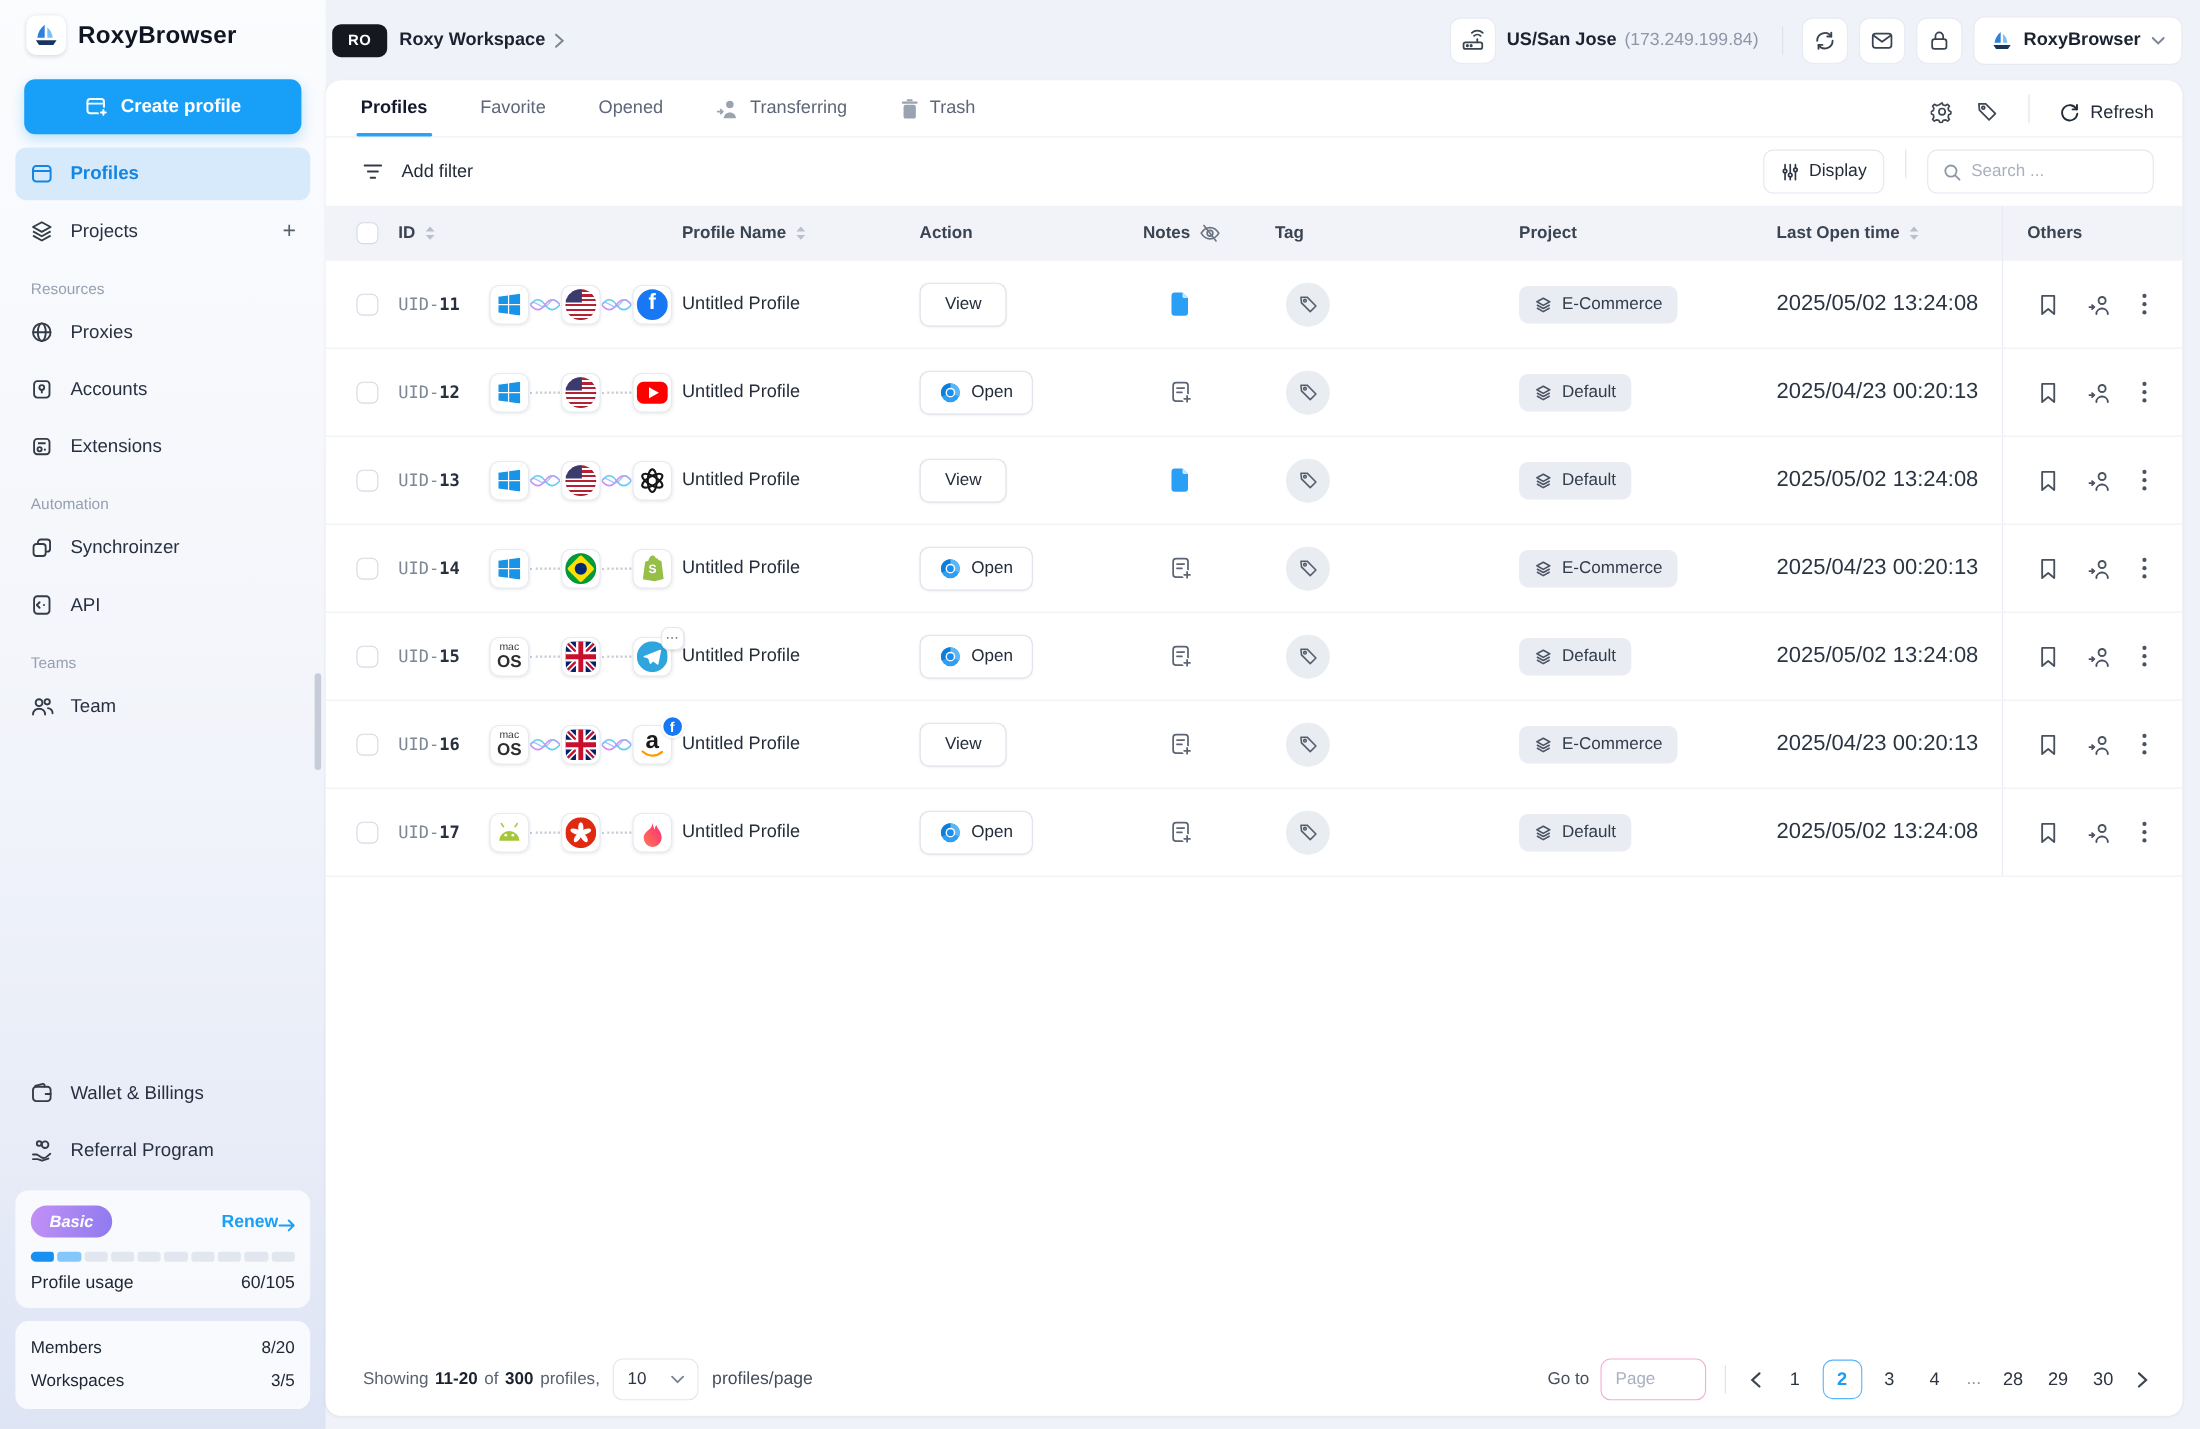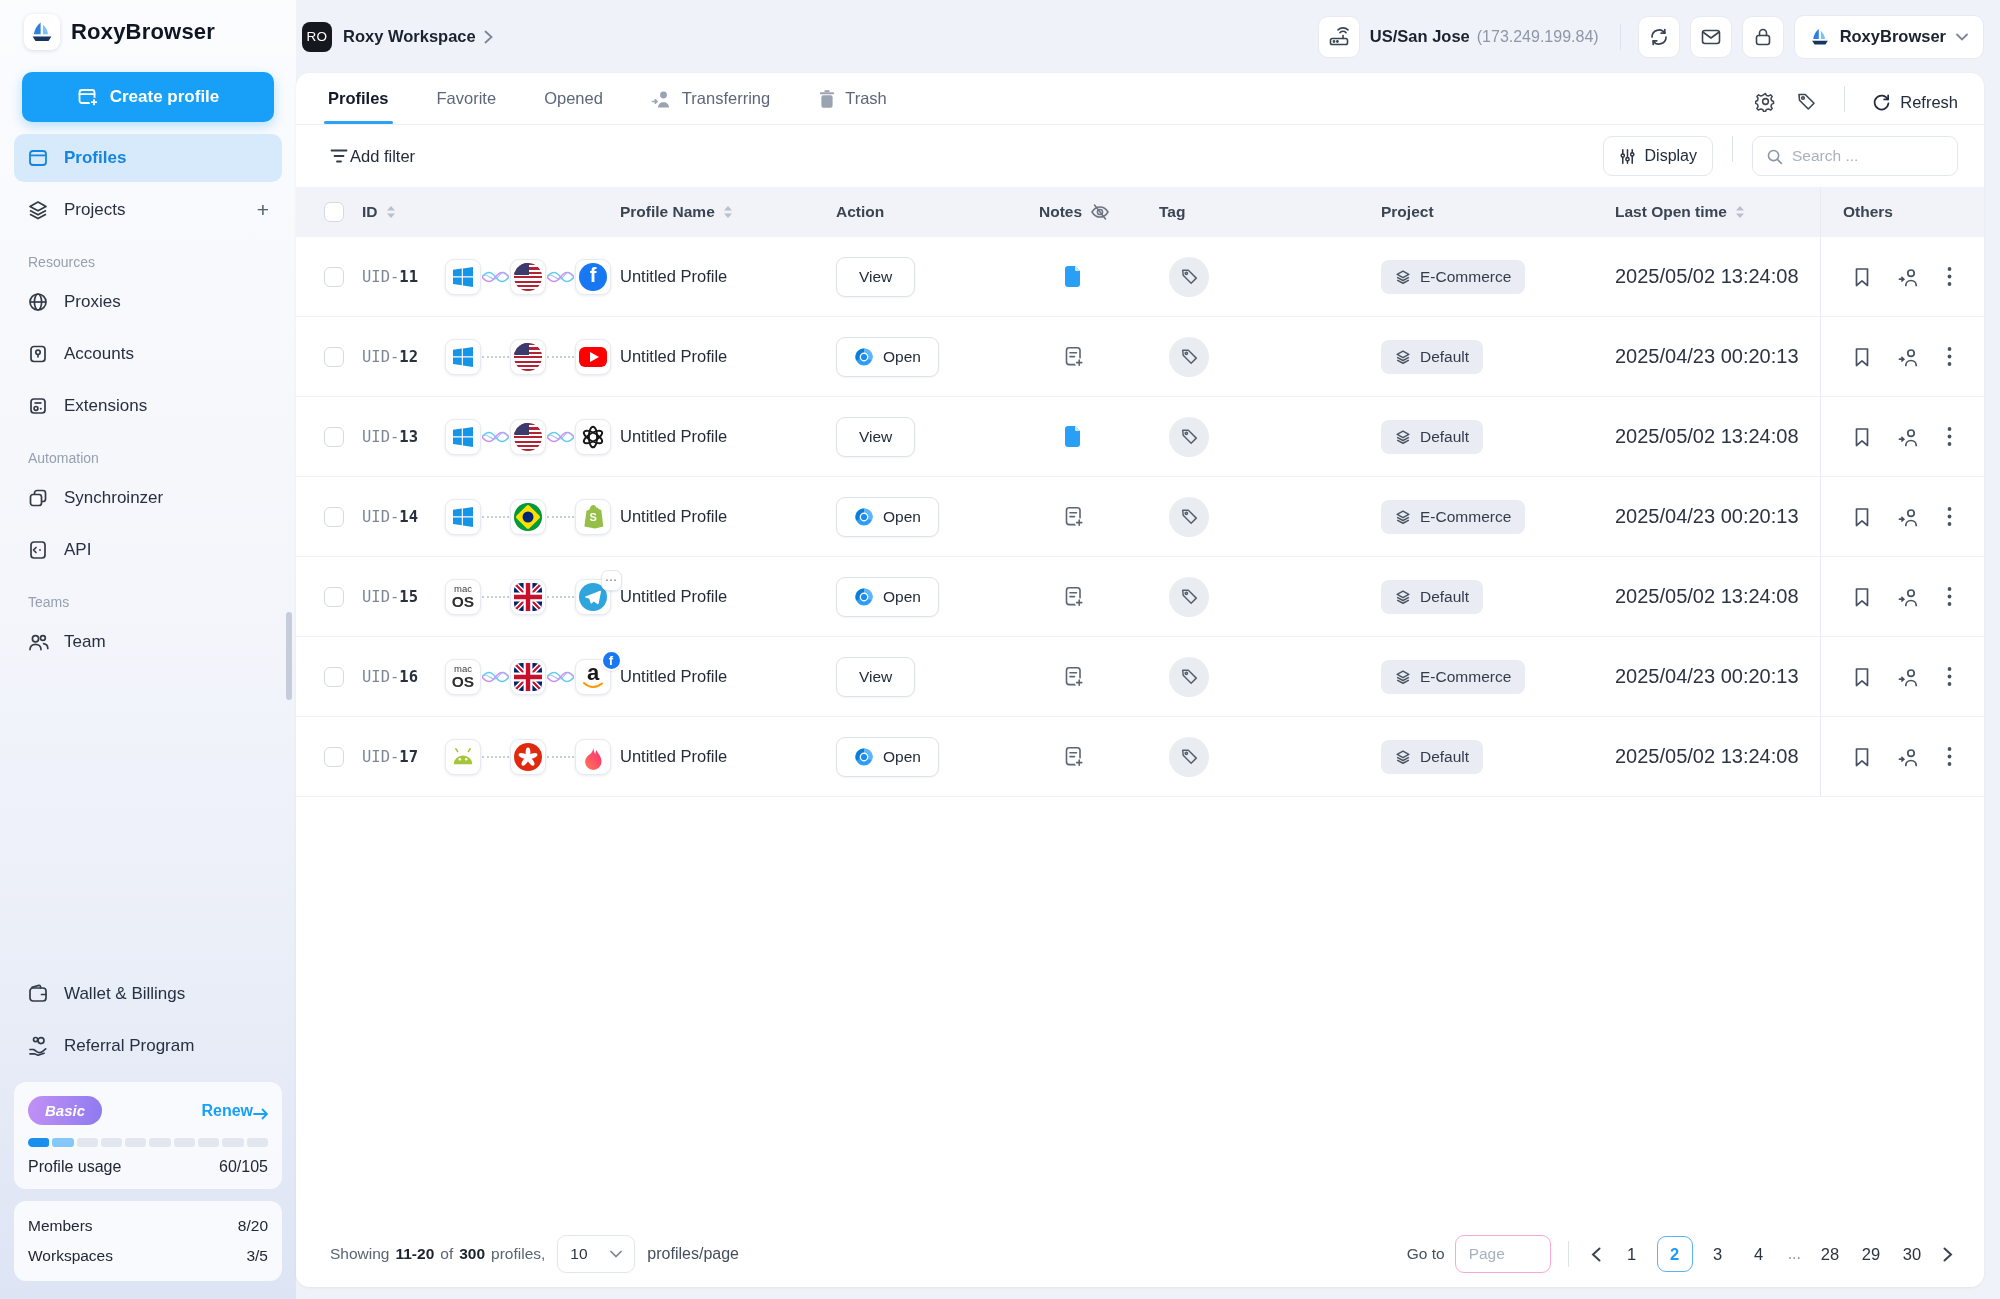--- a/index.html
+++ b/index.html
@@ -33,42 +33,42 @@
   .usage-bar{display:flex;gap:3px;margin:13px 0 11px}
   .usage-bar i{flex:1;height:9px;border-radius:3px;background:#e2e7ef}
   .usage-bar i.f1{background:#1890f0;border-radius:5px 3px 3px 5px}
   .usage-bar i.f2{background:#84c7f9}
   .usage-row{display:flex;justify-content:space-between;font-size:16px;color:#202836}
   .stats-card{background:rgba(255,255,255,.8);border-radius:12px;padding:10px 14px;margin-top:12px}
   .stat-row{display:flex;justify-content:space-between;font-size:15.5px;color:#202836;padding:6px 0}
 
   
   .topbar{position:absolute;left:296px;right:0;top:0;height:73px;display:flex;align-items:center;padding:0 16px 0 6px}
-  .ws-badge{width:30px;height:30px;border-radius:8px;background:#15181e;color:#fff;font-weight:400;font-size:13.5px;display:flex;align-items:center;justify-content:center;letter-spacing:.5px}
+  .ws-badge{width:50px;height:30px;border-radius:8px;background:#15181e;color:#fff;font-weight:700;font-size:13.5px;display:flex;align-items:center;justify-content:center;letter-spacing:.5px}
   .ws-name{font-size:16.5px;font-weight:600;color:#1a2230;margin:0 8px 0 11px}
   .top-right{margin-left:auto;display:flex;align-items:center;gap:10px}
   .icon-sq{width:42px;height:42px;border-radius:10px;background:#fff;border:1px solid #e7eaf1;display:flex;align-items:center;justify-content:center;cursor:pointer}
   .proxy-text{display:flex;align-items:baseline;gap:7px;margin-right:4px}
   .proxy-loc{font-size:16.5px;font-weight:600;color:#1a2230}
   .proxy-ip{font-size:16px;color:#8d97a7}
   .vdiv{width:1px;height:26px;background:#dde2ea;margin:0 7px}
   .account-btn{height:44px;border-radius:10px;background:#fff;border:1px solid #e7eaf1;display:flex;align-items:center;gap:10px;padding:0 15px;font-size:16.5px;font-weight:600;color:#1a2230;cursor:pointer}
 
   
   .panel{position:absolute;left:296px;right:16px;top:73px;bottom:12px;background:#fff;border-radius:14px;box-shadow:0 1px 3px rgba(18,27,45,.06);overflow:hidden}
   .tabrow{display:flex;align-items:center;height:52px;border-bottom:1px solid #edeff4;padding:0 26px 0 32px}
   .tab{position:relative;height:100%;display:flex;align-items:center;gap:9px;margin-right:48px;font-size:16.5px;color:#5d6779;cursor:pointer}
   .tab.active{color:#13192b;font-weight:700}
   .tab.active::after{content:"";position:absolute;left:-4px;right:-4px;bottom:0;height:3px;border-radius:2px;background:#2ba2f5}
   .tabrow-right{margin-left:auto;display:flex;align-items:flex-end;gap:20px}
   .tr-icon{display:flex;align-items:center;justify-content:center;cursor:pointer}
   .refresh-btn{display:flex;align-items:center;gap:9px;background:none;border:none;font-size:16.5px;font-weight:500;color:#232c3a}
 
   .filterrow{display:flex;align-items:center;height:62px;padding:0 26px 0 34px}
-  .addfilter{display:flex;align-items:center;gap:2px;font-size:16.5px;color:#232c3a;background:none;border:none}
+  .addfilter{display:flex;align-items:center;gap:17px;font-size:16.5px;color:#232c3a;background:none;border:none}
   .filter-right{margin-left:auto;display:flex;align-items:flex-start;gap:12px}
   .display-btn{height:40px;border:1px solid #e3e7ee;border-radius:9px;background:#fff;display:flex;align-items:center;gap:9px;padding:0 15px;font-size:16px;color:#232c3a}
   .search-box{height:40px;width:206px;border:1px solid #e3e7ee;border-radius:9px;display:flex;align-items:center;gap:9px;padding:0 13px;background:#fff}
   .search-box input{border:none;outline:none;width:140px;font-size:15.5px;color:#313a48;background:transparent}
   .search-box input::placeholder{color:#a9b1bf}
 
   
   .trow{display:grid;grid-template-columns:60px 85px 175px 220px 203px 120px 222px 234px 205px 1fr;align-items:center}
   .thead{height:50px;background:#f1f3f8;font-size:15.5px;font-weight:600;color:#3b4452}
   .hcell{display:flex;align-items:center;gap:8px}

